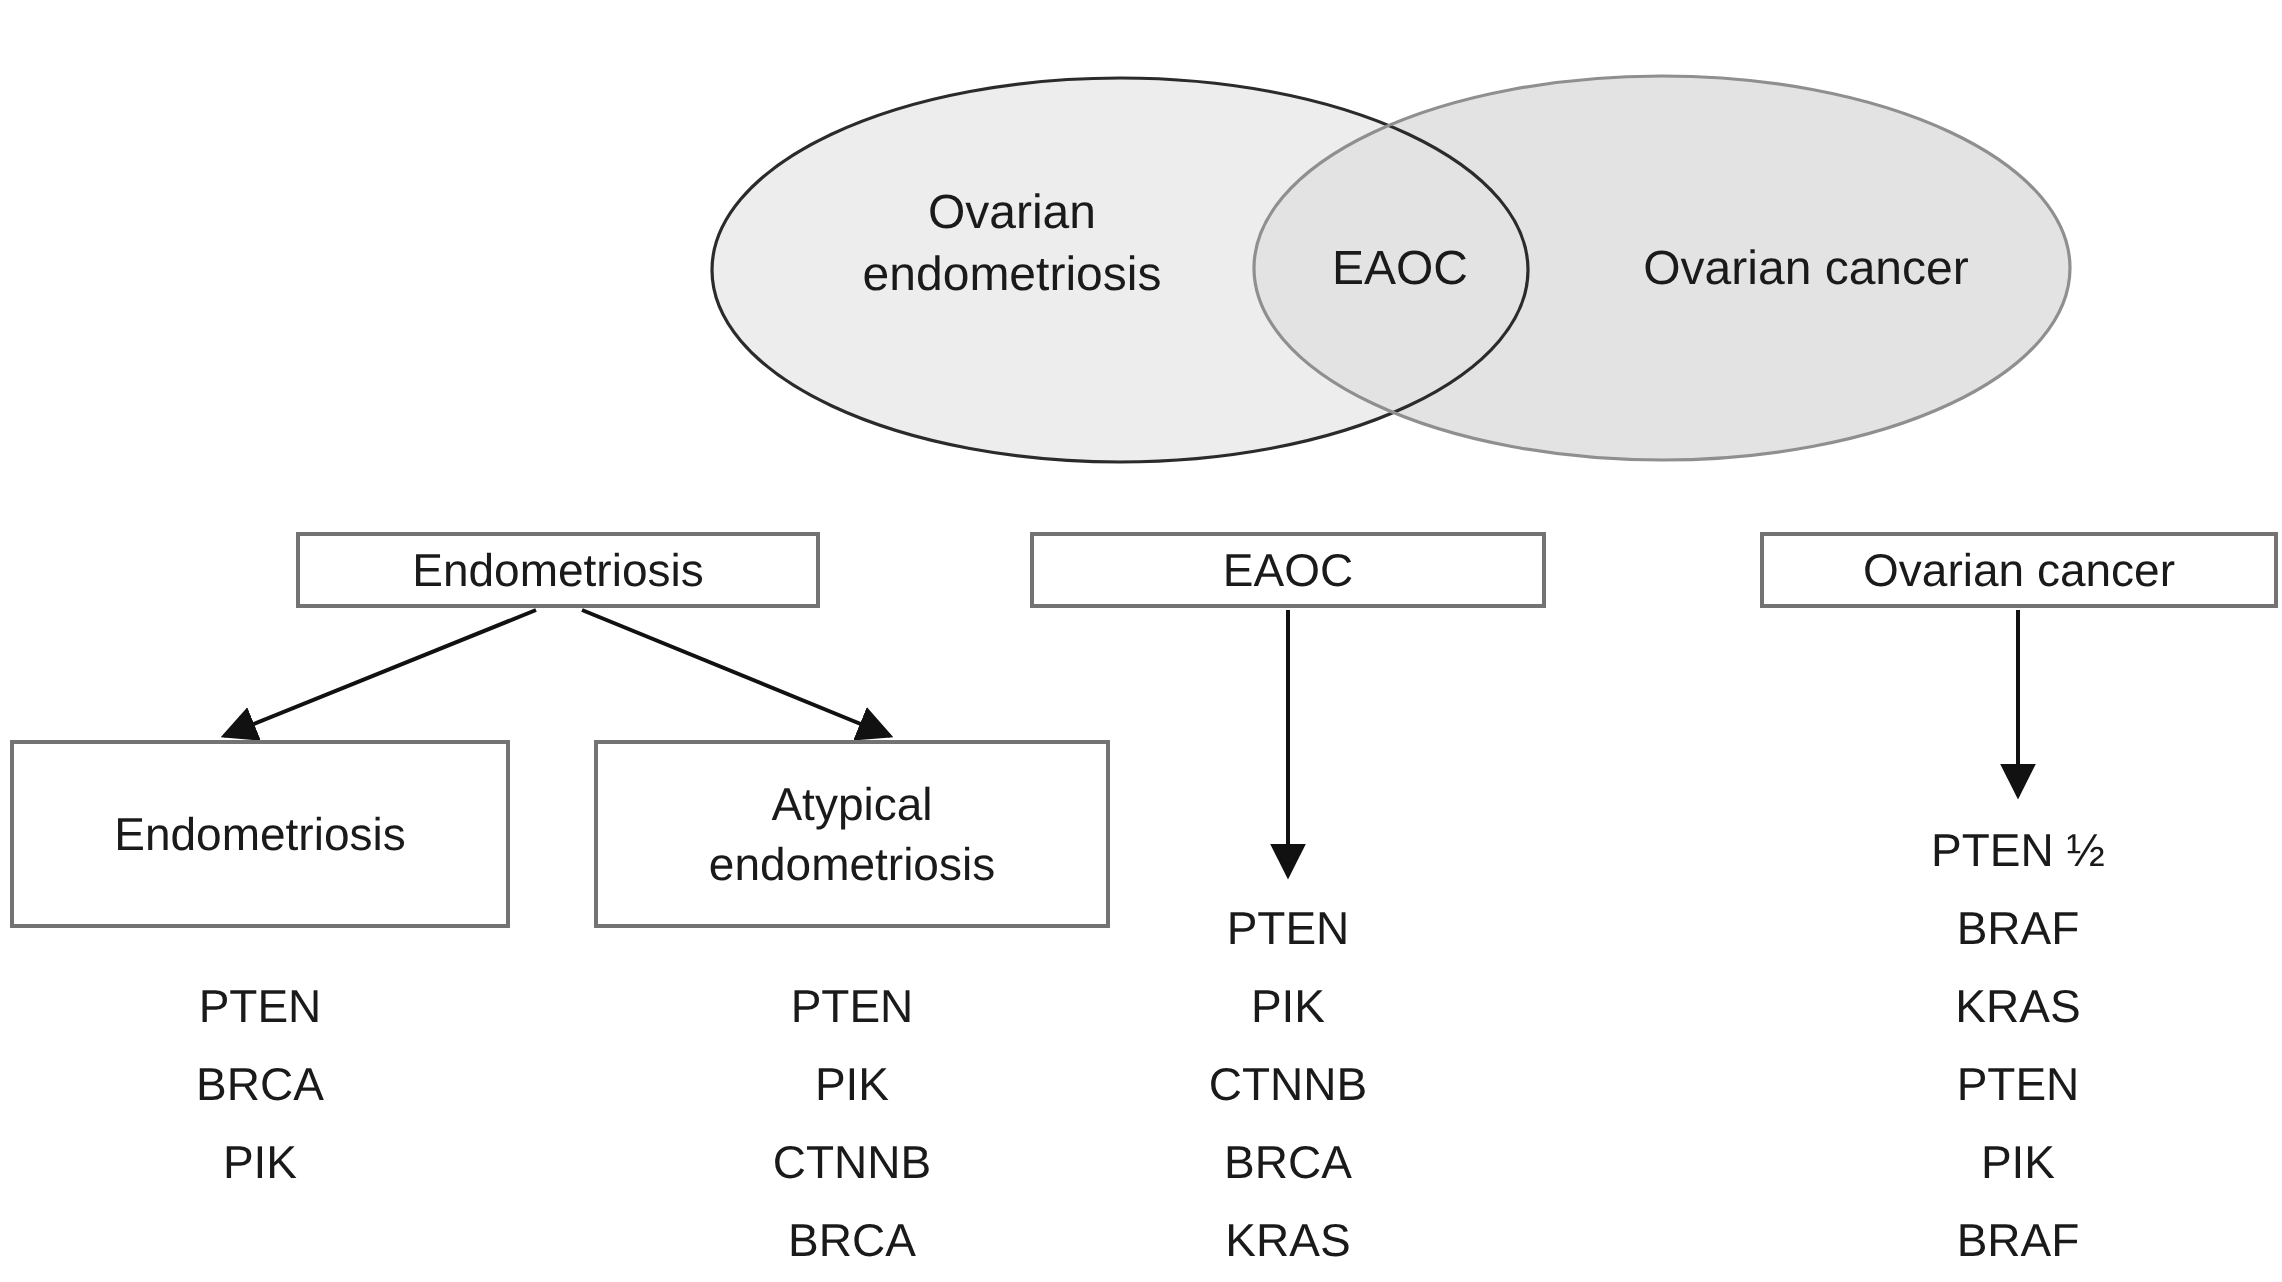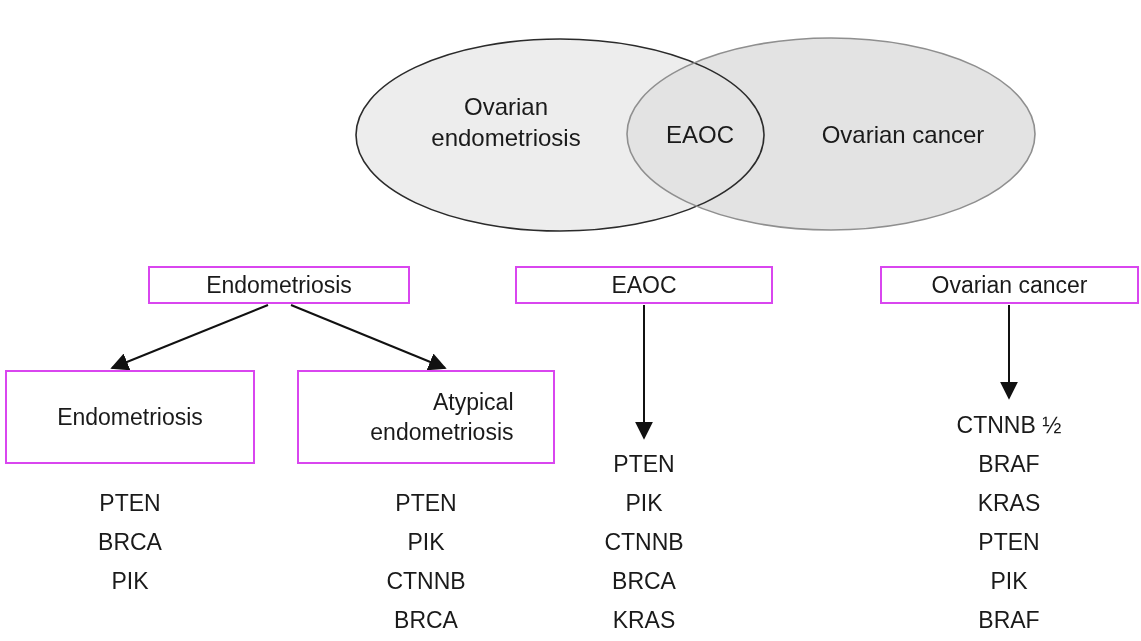--- a/index.html
+++ b/index.html
@@ -26,27 +26,27 @@
   }
   .venn-label {
     position: absolute;
     text-align: center;
     font-size: 24px;
     line-height: 31px;
   }
   .box {
     position: absolute;
     box-sizing: border-box;
-    border: 2px solid #d946ef;
+    border: 2px solid #737373;
     background: #ffffff;
     display: flex;
     align-items: center;
     justify-content: center;
     font-size: 23px;
-    text-align: right;
+    text-align: center;
   }
   .box .wrap-narrow {
     display: inline-block;
     width: 175px;
     line-height: 30px;
   }
   .gene-col {
     position: absolute;
     width: 200px;
     text-align: center;
@@ -115,21 +115,21 @@
 
   <div class="gene-col" style="left:544px; top:413px;">
     <div>PTEN</div>
     <div>PIK</div>
     <div>CTNNB</div>
     <div>BRCA</div>
     <div>KRAS</div>
   </div>
 
   <div class="gene-col" style="left:909px; top:374px;">
-    <div>CTNNB ½</div>
+    <div>PTEN ½</div>
     <div>BRAF</div>
     <div>KRAS</div>
     <div>PTEN</div>
     <div>PIK</div>
     <div>BRAF</div>
     <div>MET</div>
   </div>
 
 </div>
 

